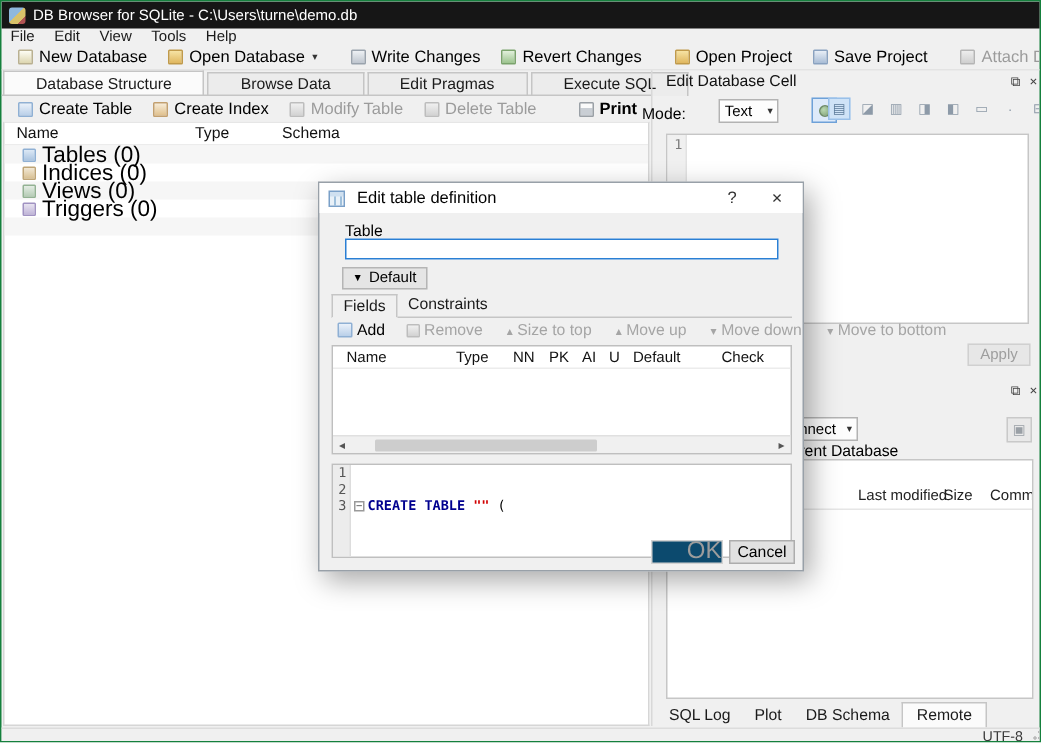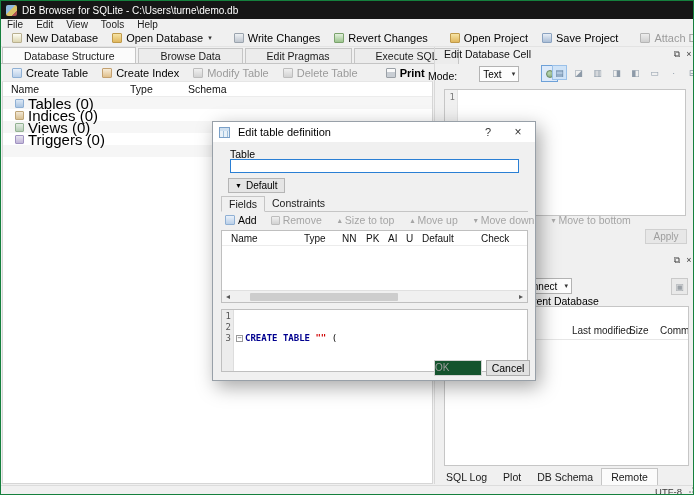--- a/index.html
+++ b/index.html
@@ -133,21 +133,21 @@
   .strack{position:relative;flex:1;height:12px}
   .sright{margin-left:auto}
 
   .sqlbox{position:absolute;left:8px;top:187px;width:307px;height:63px;background:#fff;border:1px solid #bfbfbf;display:flex;overflow:hidden}
   .sql-gutter{width:12px;background:#ececec;border-right:1px solid #ddd;font-family:"DejaVu Sans Mono",monospace;font-size:9px;color:#555;text-align:right;padding:1px 2px 0 0;line-height:11px}
   .sql-code{font-family:"DejaVu Sans Mono",monospace;font-size:9px;line-height:11px;padding:1px 0 0 2px;white-space:pre}
   .fold{display:inline-flex;width:7px;height:7px;border:1px solid #9a9a9a;background:#fff;color:#555;font-size:7px;line-height:5px;align-items:center;justify-content:center;margin-right:2px;vertical-align:1px}
   .kw{color:#00008f;font-weight:bold}
   .idq{color:#d10000;font-weight:bold}
 
-  .ok-btn{position:absolute;left:221px;top:238px;width:48px;height:16px;background:#14532d;border:1px solid #d2d2d2;color:#9c9c9c;font-size:10px;text-align:left;line-height:14px}
+  .ok-btn{position:absolute;left:221px;top:238px;width:48px;height:16px;background:#0c4a6e;border:1px solid #d2d2d2;color:#9c9c9c;font-size:16px;text-align:right;line-height:14px}
   .cancel-btn{position:absolute;left:273px;top:238px;width:44px;height:16px;background:#e1e1e1;border:1px solid #adadad;color:#000;font-size:10.5px;text-align:center;line-height:14px}
 </style>
 </head>
 <body>
 
 <div class="screen">
 
   <div class="titlebar">
     <span class="app-ico"></span>
     <span>DB Browser for SQLite - C:\Users\turne\demo.db</span>

